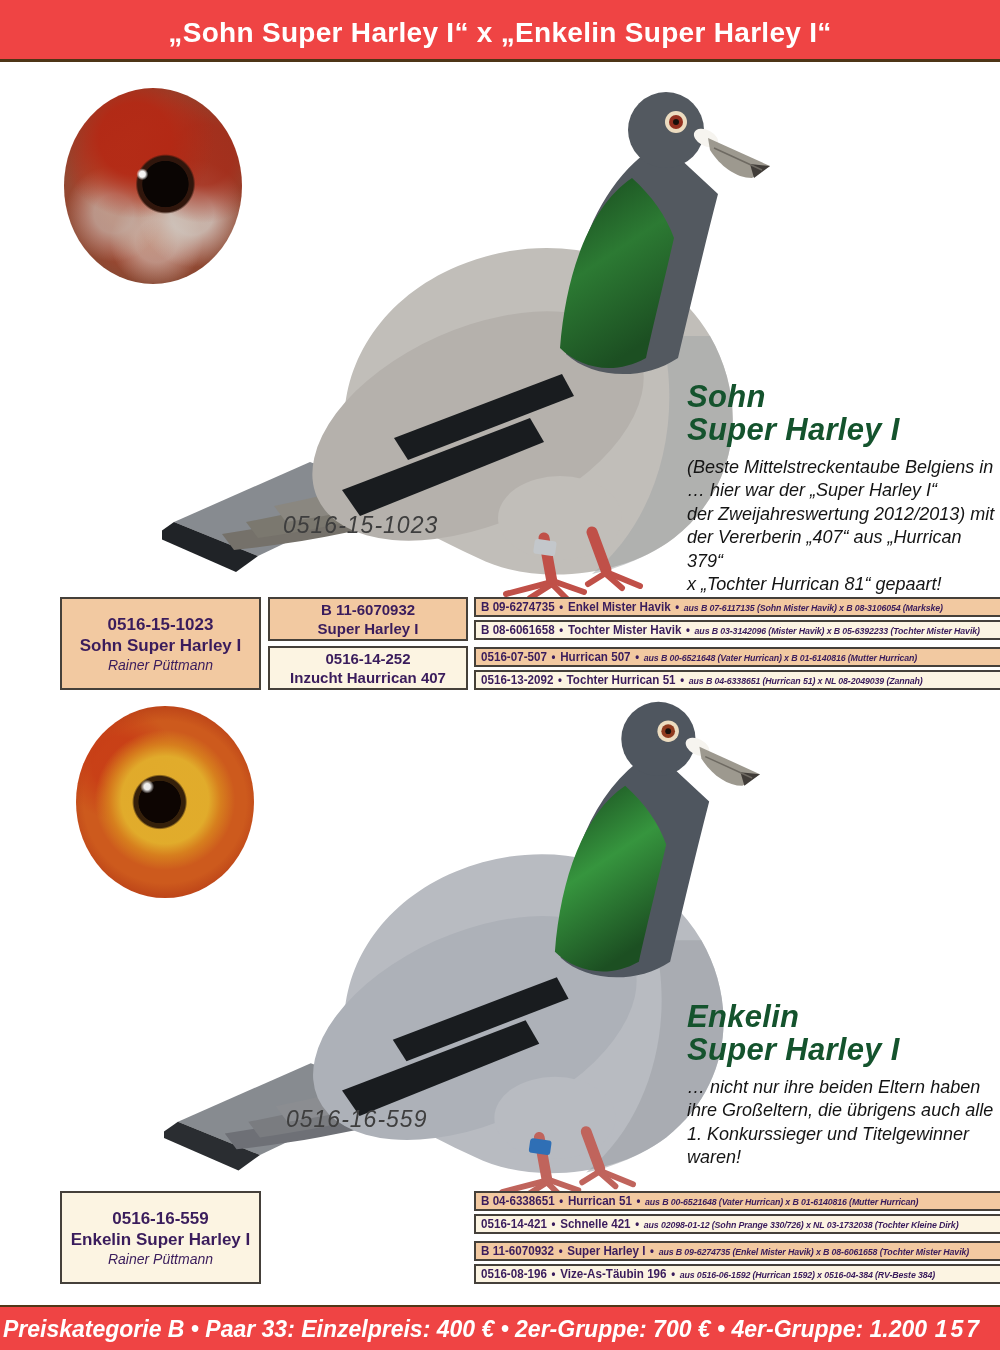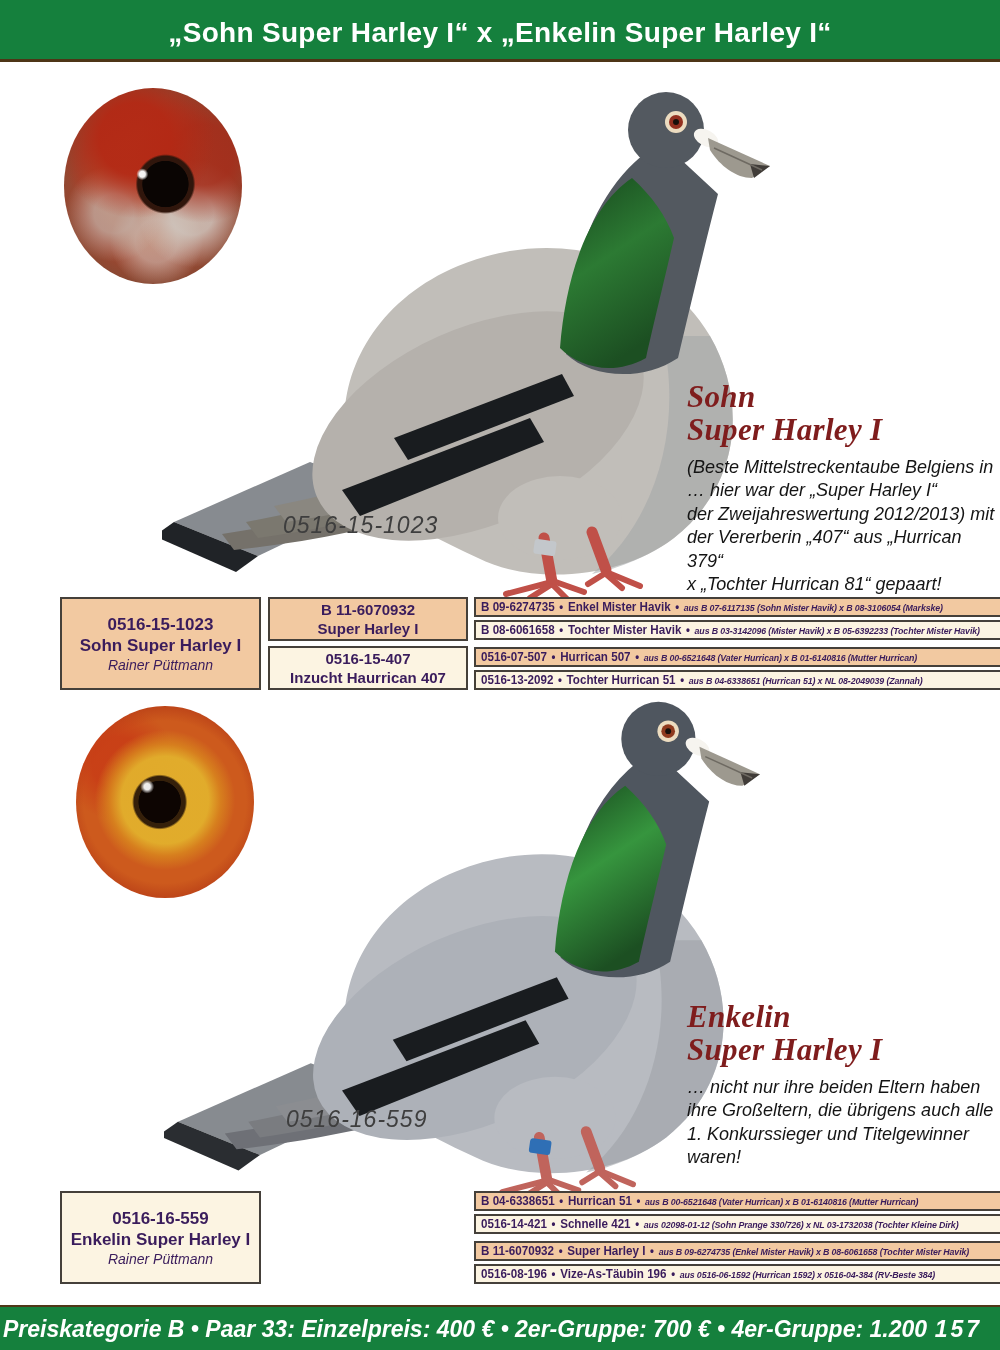--- a/index.html
+++ b/index.html
@@ -1,20 +1,20 @@
 <!DOCTYPE html>
 <html><head>
 <meta charset="utf-8">
 <style>
   html,body{margin:0;padding:0;background:#e8e8e8;}
   #page{position:relative;width:1000px;height:1350px;background:#ffffff;overflow:hidden;
         font-family:"Liberation Sans",sans-serif;margin:0 auto;}
 
   
-  .banner{position:absolute;left:0;width:1000px;background:#15803d;color:#fff;}
+  .banner{position:absolute;left:0;width:1000px;background:#ef4444;color:#fff;}
   .banner-top{top:0;height:59px;border-bottom:3px solid #4e3516;display:flex;align-items:center;justify-content:center;}
   .banner-top .t{font-weight:bold;font-size:28px;letter-spacing:.3px;padding-top:6px;}
   .banner-bottom{top:1305px;height:45px;border-top:2px solid #503718;}
   .banner-bottom .t{position:absolute;left:0;right:70px;text-align:center;line-height:45px;
                     font-weight:bold;font-style:italic;font-size:23px;}
   .banner-bottom .pn{position:absolute;right:18px;top:0;line-height:45px;font-weight:bold;
                      font-style:italic;font-size:23px;letter-spacing:3px;}
 
   
   .eye{position:absolute;border-radius:50%;}
@@ -45,21 +45,21 @@
 
   
   .ring-caption{position:absolute;font-style:italic;font-size:23px;color:#3e3e3e;letter-spacing:1px;}
   .cap-1{left:283px;top:512px;}
   .cap-2{left:286px;top:1106px;}
 
   
   .info{position:absolute;left:687px;width:310px;}
   .info-1{top:380px;}
   .info-2{top:1000px;}
-  .info-title{color:#7f1d1d;font-weight:bold;font-style:italic;font-size:31px;line-height:1.08;letter-spacing:.3px;font-family:Liberation Serif, serif;}
+  .info-title{color:#14532d;font-weight:bold;font-style:italic;font-size:31px;line-height:1.08;letter-spacing:.3px;}
   .info-desc{margin-top:9px;font-style:italic;font-size:18px;line-height:1.3;color:#141414;}
 
   
   .ped{position:absolute;left:60px;width:905px;height:93px;z-index:5;}
   .ped-1{top:597px;}
   .ped-2{top:1191px;}
   .cell{box-sizing:border-box;border:2px solid #45403a;display:flex;flex-direction:column;
         align-items:center;justify-content:center;color:#3a1c5c;}
   .tan{background:#f2c9a1;}
   .cream{background:#fcf4e2;}
@@ -168,21 +168,21 @@
       <div class="subj-ring">0516-15-1023</div>
       <div class="subj-name">Sohn Super Harley I</div>
       <div class="subj-owner">Rainer Püttmann</div>
     </div>
     <div class="parents">
       <div class="cell tan parent">
         <div class="par-ring">B 11-6070932</div>
         <div class="par-name">Super Harley I</div>
       </div>
       <div class="cell cream parent">
-        <div class="par-ring">0516-15-407</div>
+        <div class="par-ring">0516-14-252</div>
         <div class="par-name">Inzucht Haurrican 407</div>
       </div>
     </div>
     <div class="gps">
       <div class="cell tan gp">
         <div class="gp-inner">
           <span class="gp-strong">B 09-6274735</span>
           <span class="gp-bullet">•</span>
           <span class="gp-strong">Enkel Mister Havik</span>
           <span class="gp-bullet">•</span>

